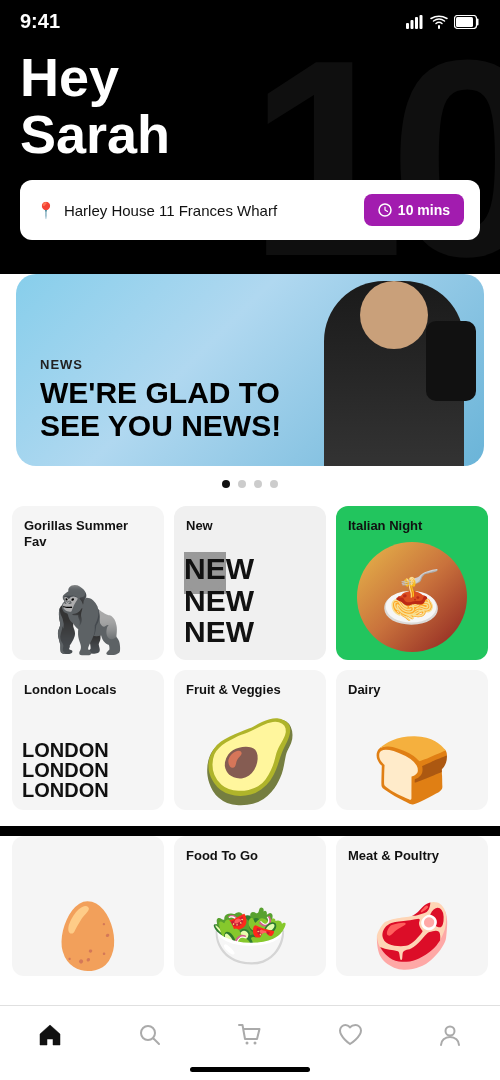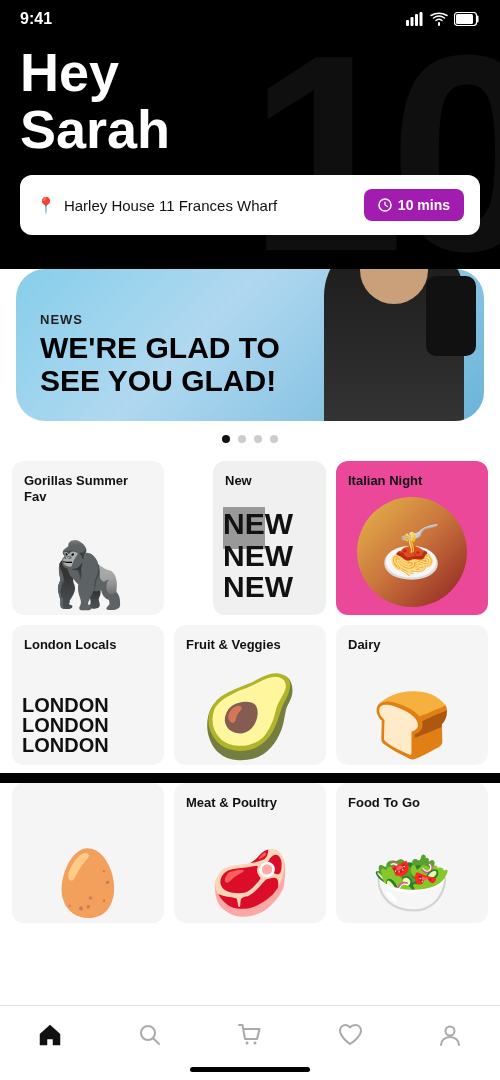--- a/index.html
+++ b/index.html
@@ -18,21 +18,21 @@
       display: flex;
       justify-content: space-between;
       align-items: center;
       padding: 10px 20px 6px 20px;
       color: #fff;
       font-size: 16px;
       font-weight: 600;
       position: relative;
       z-index: 10;
     }
-    .status-time { font-size: 16px; font-weight: 700; }
+    .status-time { font-size: 20px; font-weight: 700; }
     .status-icons { display: flex; align-items: center; gap: 6px; }
 
     
     .hero {
       background: #000;
       padding: 10px 20px 20px 20px;
       position: relative;
       overflow: hidden;
     }
     .greeting {
@@ -79,24 +79,24 @@
     }
 
     
     .banner-section {
       background: #fff;
       padding: 0;
     }
     .banner {
       margin: 0;
       background: linear-gradient(135deg, #87CEEB 0%, #b0d8f0 40%, #6ab4d8 100%);
-      border-radius: 29px;
+      border-radius: 20px;
       margin: 14px 16px 0 16px;
       overflow: hidden;
-      height: 152px;
+      height: 192px;
       position: relative;
       display: flex;
       align-items: flex-end;
     }
     .banner-content {
       padding: 20px 24px 24px 24px;
       z-index: 2;
       position: relative;
     }
     .banner-news {
@@ -137,21 +137,21 @@
       border-radius: 50%;
       background: #ccc;
     }
     .dot.active {
       background: #111;
     }
 
     
     .grid-section {
       background: #fff;
-      padding: 8px 12px 8px 12px;
+      padding: 8px 12px 16px 12px;
     }
     .grid {
       display: grid;
       grid-template-columns: 1fr 1fr 1fr;
       gap: 10px;
     }
     .grid-cell {
       background: #f5f5f5;
       border-radius: 12px;
       overflow: hidden;
@@ -184,21 +184,21 @@
       padding-bottom: 8px;
     }
 
     
     .cell-new {
       background: #f0f0f0;
     }
 
     
     .cell-italian {
-      background: #ec4899;
+      background: #22c55e;
     }
     .cell-italian .food-circle {
       width: 110px;
       height: 110px;
       border-radius: 50%;
       background: linear-gradient(135deg, #e8b84b 0%, #c9723c 50%, #8b2020 100%);
       margin: 4px auto 8px auto;
       display: flex;
       align-items: center;
       justify-content: center;
@@ -351,21 +351,21 @@
     </div>
   </div>
 </div>
 
 <div class="banner-section">
   <div class="banner">
     <div class="banner-content">
       <div class="banner-news">NEWS</div>
       <div class="banner-title">
         <div>WE'RE GLAD TO</div>
-        <div>SEE YOU GLAD!</div>
+        <div>SEE YOU NEWS!</div>
       </div>
     </div>
     <div class="banner-person">
 
       <div style="position:relative;width:180px;height:195px;">
 
         <div style="
           position:absolute;
           bottom:0;
           left:20px;
@@ -411,21 +411,21 @@
 <div class="grid-section">
   <div class="grid">
 
     <div class="grid-cell cell-gorillas">
       <div class="grid-cell-label">Gorillas Summer Fav</div>
       <div class="grid-cell-image">
         <span class="gorilla-emoji">🦍</span>
       </div>
     </div>
 
-    <div class="grid-cell cell-new" style="position:relative;overflow:hidden;min-height:140px;margin-left:39px;">
+    <div class="grid-cell cell-new" style="position:relative;overflow:hidden;min-height:140px;">
       <div class="grid-cell-label">New</div>
       <div style="position:absolute;left:10px;top:46px;width:42px;height:42px;background:#999;border-radius:50;">
         <div style="width:42px;height:42px;background:#999;border-radius:50%;"></div>
       </div>
       <div style="padding:4px 10px 12px 10px;margin-top:auto;position:absolute;bottom:0;left:0;right:0;">
         <div style="font-size:30px;font-weight:900;color:#111;line-height:1.05;">NEW</div>
         <div style="font-size:30px;font-weight:900;color:#111;line-height:1.05;">NEW</div>
         <div style="font-size:30px;font-weight:900;color:#111;line-height:1.05;">NEW</div>
       </div>
     </div>
@@ -469,31 +469,31 @@
 
 <div class="grid-section-bottom">
   <div class="grid">
 
     <div class="grid-cell cell-dairy">
       <div class="grid-cell-image">
         <div class="dairy-emoji">🥚</div>
       </div>
     </div>
 
+    <div class="grid-cell cell-food">
+      <div class="grid-cell-label">Food To Go</div>
+      <div class="grid-cell-image">
+        <div class="food-emoji">🥗</div>
+      </div>
+    </div>
+
     <div class="grid-cell cell-meat">
       <div class="grid-cell-label">Meat &amp; Poultry</div>
       <div class="grid-cell-image">
         <div class="meat-emoji">🥩</div>
-      </div>
-    </div>
-
-    <div class="grid-cell cell-food">
-      <div class="grid-cell-label">Food To Go</div>
-      <div class="grid-cell-image">
-        <div class="food-emoji">🥗</div>
       </div>
     </div>
 
   </div>
 </div>
 
 <div class="bottom-nav">
   <div class="nav-item">
     <svg width="26" height="26" viewBox="0 0 26 26" fill="none">
       <path d="M3 12 L13 3 L23 12 L23 23 L16 23 L16 17 L10 17 L10 23 L3 23 Z" fill="#111" stroke="#111" stroke-width="0.5"></path>

